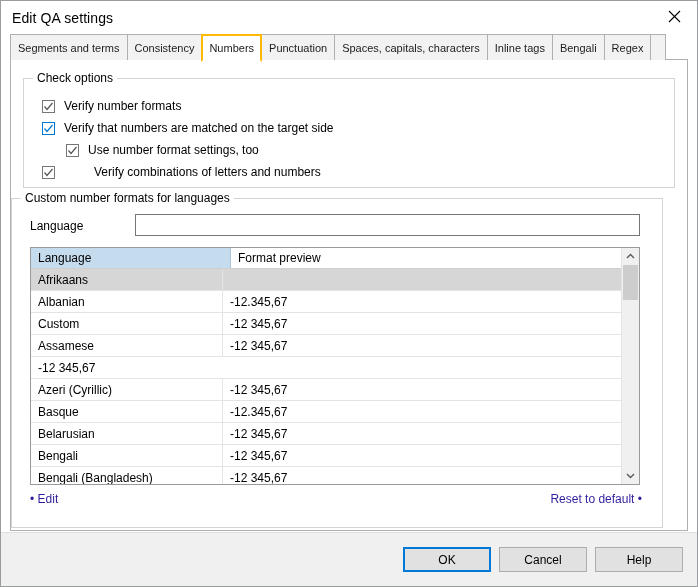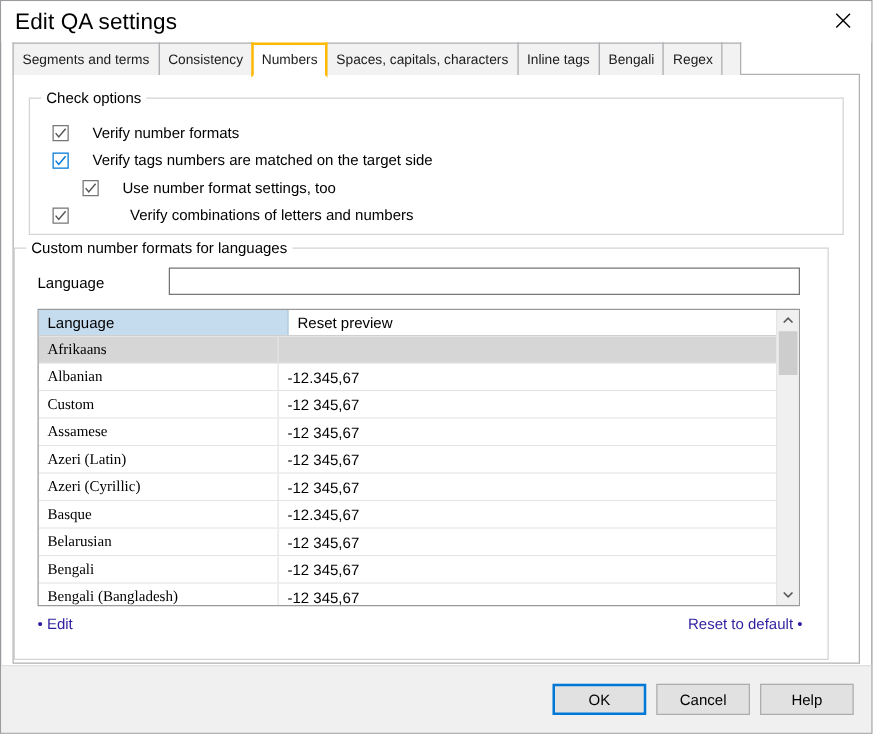--- a/index.html
+++ b/index.html
@@ -31,21 +31,21 @@
   .titlebar {
     position: relative;
     height: 33px;
     flex: 0 0 33px;
     background: #ffffff;
     display: flex;
     align-items: center;
   }
   .title-text {
     margin-left: 11px;
-    font-size: 18px;
+    font-size: 14px;
     color: #000000;
     letter-spacing: .1px;
   }
   .close-btn {
     position: absolute;
     right: 0;
     top: 0;
     width: 46px;
     height: 31px;
     display: flex;
@@ -122,21 +122,21 @@
   #grp-custom { left: 0; top: 138px; width: 652px; height: 330px; }
 
   
   .cbrow {
     position: absolute;
     display: flex;
     align-items: center;
     white-space: nowrap;
   }
   .cbrow .cblabel {
-    margin-left: 19px;
+    margin-left: 9px;
     font-size: 12px;
     color: #000;
   }
   .cbox {
     width: 13px;
     height: 13px;
     box-sizing: border-box;
     border: 1px solid #767676;
     background: #ffffff;
     position: relative;
@@ -211,21 +211,21 @@
   .gcell {
     box-sizing: border-box;
     display: flex;
     align-items: center;
     padding-left: 7px;
     font-size: 12px;
     color: #000;
     overflow: hidden;
     white-space: nowrap;
   }
-  .gcell.c1 { width: 192px; border-right: 1px solid #e4e4e4; font-family: Liberation Serif, serif; }
+  .gcell.c1 { width: 192px; border-right: 1px solid #e4e4e4; }
   .gcell.c2 { flex: 1 1 auto; }
 
   
   .vscroll {
     flex: 0 0 17px;
     width: 17px;
     background: #f0f0f0;
     border-left: 1px solid #e2e2e2;
     display: flex;
     flex-direction: column;
@@ -278,21 +278,21 @@
     border-top: 1px solid #dfdfdf;
     display: flex;
     align-items: center;
     justify-content: flex-end;
     padding-right: 14px;
     box-sizing: border-box;
     gap: 8px;
   }
   .btn {
     box-sizing: border-box;
-    width: 75px;
+    width: 88px;
     height: 25px;
     background: #e1e1e1;
     border: 1px solid #adadad;
     font-family: "Liberation Sans", sans-serif;
     font-size: 12px;
     color: #000;
     display: flex;
     align-items: center;
     justify-content: center;
     cursor: default;
@@ -321,20 +321,23 @@
       <div class="tab">
         <span>Segments and terms</span>
       </div>
       <div class="tab">
         <span>Consistency</span>
       </div>
       <div class="tab selected">
         <span>Numbers</span>
       </div>
       <div class="tab">
+        <span>Punctuation</span>
+      </div>
+      <div class="tab">
         <span>Spaces, capitals, characters</span>
       </div>
       <div class="tab">
         <span>Inline tags</span>
       </div>
       <div class="tab">
         <span>Bengali</span>
       </div>
       <div class="tab">
         <span>Regex</span>
@@ -355,21 +358,21 @@
         </span>
         <span class="cblabel">Verify number formats</span>
       </div>
 
       <div class="cbrow" style="left:18px; top:42px;">
         <span class="cbox focused">
           <svg width="11" height="11" viewBox="0 0 11 11" aria-hidden="true">
             <polyline points="1.5,5.5 4,8.5 9.5,2" fill="none" stroke="#0078d7" stroke-width="1.2"></polyline>
           </svg>
         </span>
-        <span class="cblabel">Verify tags numbers are matched on the target side</span>
+        <span class="cblabel">Verify that numbers are matched on the target side</span>
       </div>
 
       <div class="cbrow" style="left:42px; top:64px;">
         <span class="cbox">
           <svg width="11" height="11" viewBox="0 0 11 11" aria-hidden="true">
             <polyline points="1.5,5.5 4,8.5 9.5,2" fill="none" stroke="#555" stroke-width="1.2"></polyline>
           </svg>
         </span>
         <span class="cblabel">Use number format settings, too</span>
       </div>
@@ -388,40 +391,39 @@
       <div class="legend">Custom number formats for languages</div>
 
       <div class="field-label" style="left:18px; top:20px;">Language</div>
 
       <input class="textinput" style="left: 123px; top: 15px; width: 505px; height: 22px;" type="text" placeholder="">
 
       <div class="gridwrap" style="left:18px; top:48px; width:610px; height:238px;">
         <div class="gridmain">
           <div class="gridhead">
             <div class="hcell c1">Language</div>
-            <div class="hcell c2">Reset preview</div>
+            <div class="hcell c2">Format preview</div>
           </div>
           <div class="gridbody" id="gridbody">
               <div class="grow selected">
                 <div class="gcell c1">Afrikaans</div>
               </div>
               <div class="grow">
                 <div class="gcell c1">Albanian</div>
                 <div class="gcell c2">-12.345,67</div>
               </div>
               <div class="grow">
                 <div class="gcell c1">Custom</div>
                 <div class="gcell c2">-12 345,67</div>
               </div>
               <div class="grow">
                 <div class="gcell c1">Assamese</div>
                 <div class="gcell c2">-12 345,67</div>
               </div>
               <div class="grow">
-                <div class="gcell c1">Azeri (Latin)</div>
                 <div class="gcell c2">-12 345,67</div>
               </div>
               <div class="grow">
                 <div class="gcell c1">Azeri (Cyrillic)</div>
                 <div class="gcell c2">-12 345,67</div>
               </div>
               <div class="grow">
                 <div class="gcell c1">Basque</div>
                 <div class="gcell c2">-12.345,67</div>
               </div>

